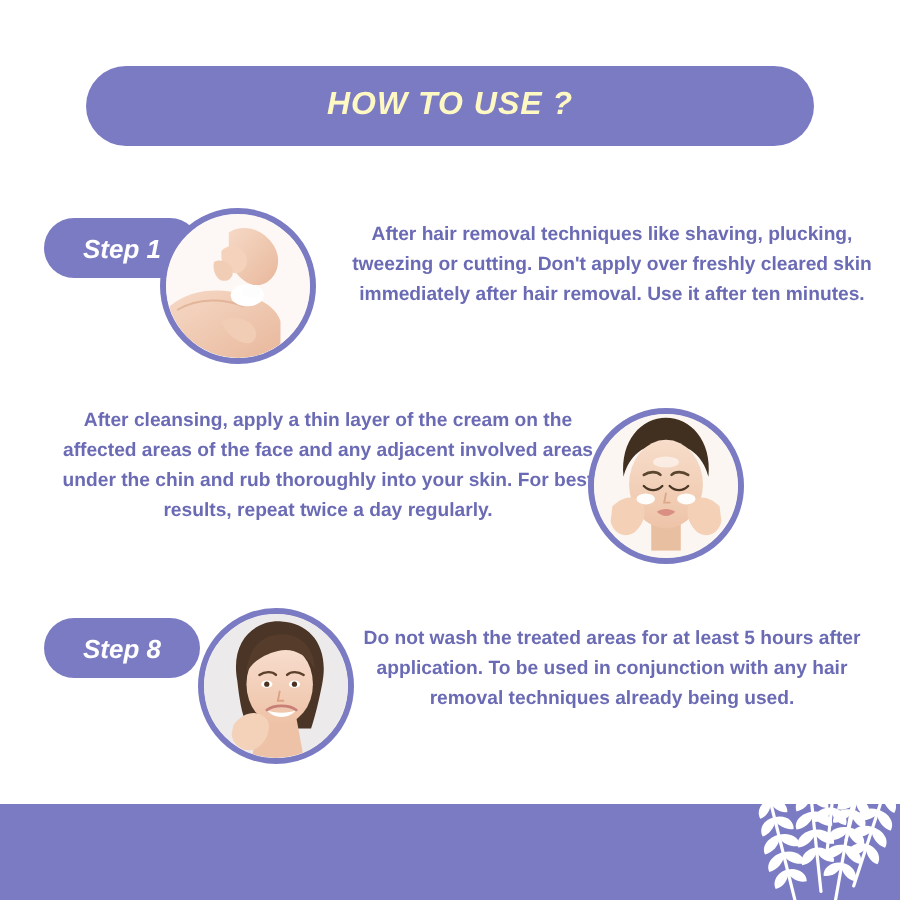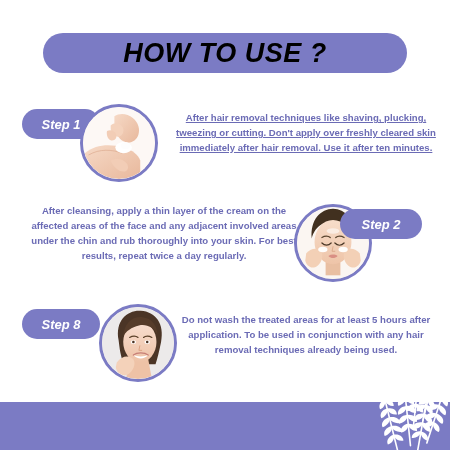--- a/index.html
+++ b/index.html
@@ -28,22 +28,22 @@
     top: 33px;
     width: 364px;
     height: 40px;
     background: #7b7bc4;
     border-radius: 20px;
     display: flex;
     align-items: center;
     justify-content: center;
   }
   .header-title {
-    color: #000000;
-    font-size: 27px;
+    color: #fef9c3;
+    font-size: 16px;
     font-weight: bold;
     font-style: italic;
     letter-spacing: 0.5px;
     white-space: nowrap;
   }
 
   
   .step-row {
     position: absolute;
     left: 0;
@@ -99,21 +99,21 @@
 
   
   .step-text {
     position: absolute;
     color: #6b6bb5;
     font-size: 9.6px;
     line-height: 1.55;
     text-align: center;
     font-weight: bold;
   }
-  .text-1 { left: 175px; top: 11px; width: 262px; text-decoration: underline; }
+  .text-1 { left: 175px; top: 11px; width: 262px; }
   .text-2 { left: 28px; top: 4px; width: 272px; }
   .text-3 { left: 175px; top: 13px; width: 262px; }
 
   
   .bottom-band {
     position: absolute;
     left: 0;
     bottom: 0;
     width: 450px;
     height: 48px;
@@ -212,23 +212,20 @@
           <path d="M10 50 C16 44 22 44 26 48 C29 52 27 60 22 64 C16 68 10 64 9 58 Z" fill="#f3d0b6"></path>
           <path d="M68 50 C62 44 56 44 52 48 C49 52 51 60 56 64 C62 68 68 64 69 58 Z" fill="#f3d0b6"></path>
 
           <ellipse cx="28" cy="46" rx="5" ry="3" fill="#ffffff" opacity="0.95"></ellipse>
           <ellipse cx="50" cy="46" rx="5" ry="3" fill="#ffffff" opacity="0.95"></ellipse>
           <ellipse cx="39" cy="26" rx="7" ry="3" fill="#ffffff" opacity="0.55"></ellipse>
         </g>
       </svg>
     </div>
 
-    <div class="badge badge-2">
-      <span class="badge-label">Step 2</span>
-    </div>
   </div>
 
   <div class="step-row row-3">
 
     <div class="badge badge-3">
       <span class="badge-label">Step 8</span>
     </div>
 
     <div class="photo-circle circle-3">
       <svg viewBox="0 0 78 78" xmlns="http://www.w3.org/2000/svg" aria-hidden="true">

